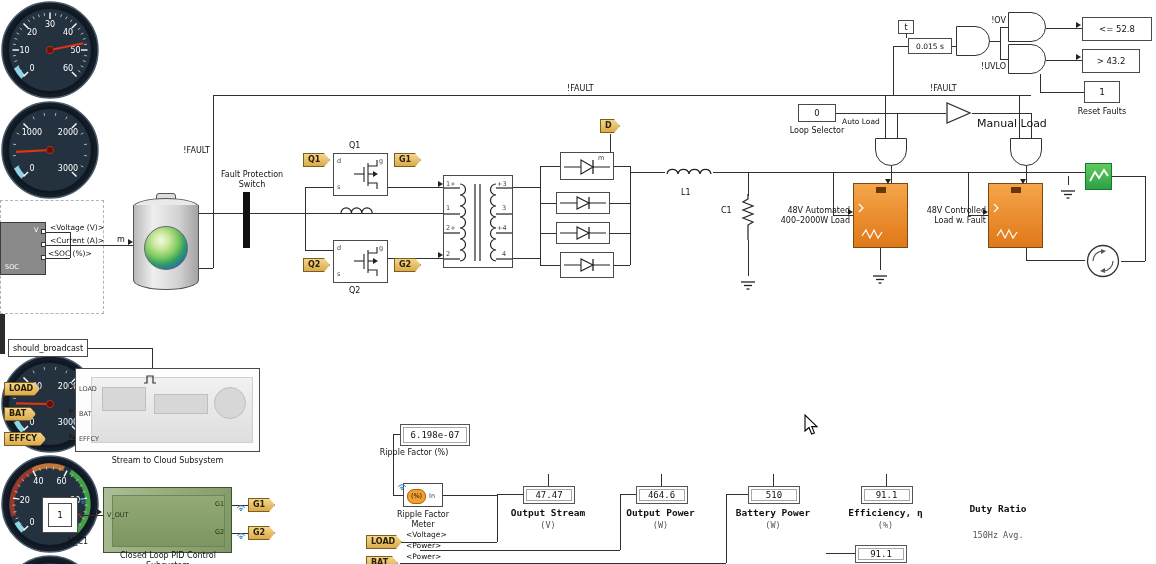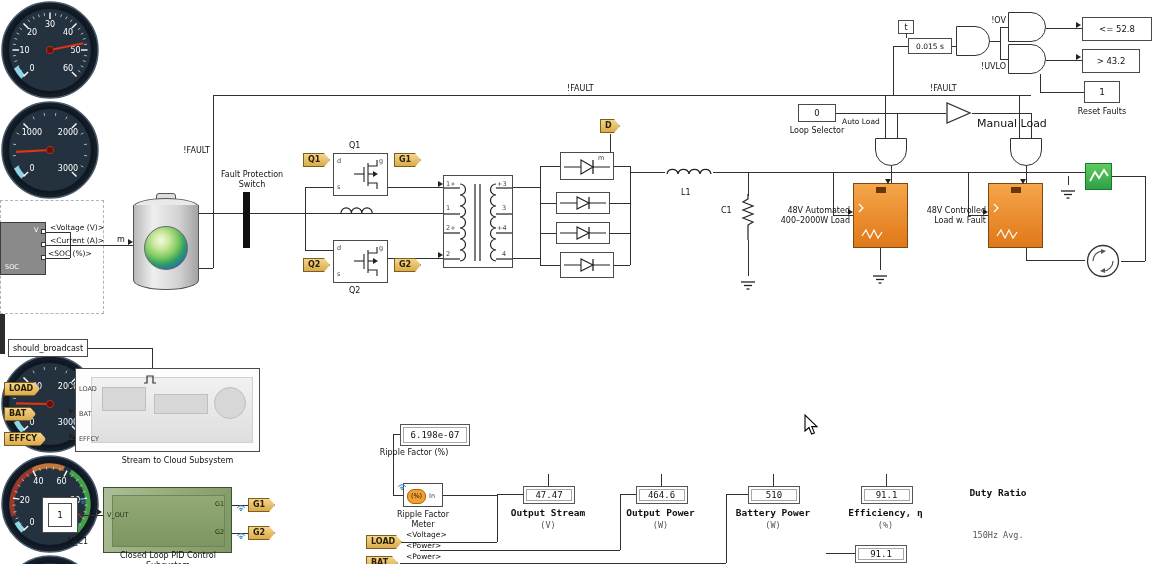--- a/index.html
+++ b/index.html
@@ -262,21 +262,21 @@
     <svg width="14" height="10">
         <polyline points="1,9 4,9 4,2 10,2 10,9 13,9" stroke="#333" stroke-width="1.2" fill="none"></polyline>
       </svg>
   </div>
   <span class="pin" style="left:79px;top:385px">LOAD</span>
   <span class="pin" style="left:79px;top:410px">BAT</span>
   <span class="pin" style="left:79px;top:435px">EFFCY</span>
   <div class="tag" style="left:4px;top:382px;width:36px">LOAD</div>
   <div class="tag" style="left:4px;top:407px;width:32px">BAT</div>
   <div class="tag" style="left:4px;top:432px;width:42px">EFFCY</div>
-  <div class="lbl c" style="left:100px;top:456px;width:155px">Stream to Cloud Subsystem</div>
+  <div class="lbl c" style="left:90px;top:456px;width:155px">Stream to Cloud Subsystem</div>
 
   <div class="blk" style="left:42px;top:497px;width:36px;height:36px"></div>
   <div class="blk" style="left:48px;top:503px;width:24px;height:24px;font-size:9px">1</div>
   <div class="lbl c" style="left:60px;top:537px;width:36px">V_C1</div>
   <div class="deco" style="left:103px;top:487px;width:129px;height:66px;background:linear-gradient(110deg,#aebf97 0%,#93ab79 50%,#7e9865 100%);border:1px solid #3f5230;box-sizing:border-box">
     <div style="position:absolute;left:8px;top:7px;width:111px;height:50px;background:linear-gradient(#93aa77,#7d9561);border:1px solid #6c855a"></div>
   </div>
   <span class="pin" style="left:107px;top:511px;color:#1c2a14">V_OUT</span>
   <span class="pin" style="left:215px;top:500px;color:#1c2a14">G1</span>
   <span class="pin" style="left:215px;top:528px;color:#1c2a14">G2</span>
@@ -634,15 +634,15 @@
         <line x1="80.7397250844987" y1="34.33732775898565" x2="83.4127446570638" y2="32.97535625976701" stroke="#c7d2dc" stroke-width="0.8"></line>
         <line x1="84.07524775053226" y1="44.60301095611204" x2="87.03831277231767" y2="44.13370756099134" stroke="#c7d2dc" stroke-width="0.8"></line>
         <line x1="84.07524775053226" y1="55.39698904388796" x2="87.03831277231767" y2="55.86629243900866" stroke="#c7d2dc" stroke-width="0.8"></line>
         <line x1="80.73972508449867" y1="65.66267224101438" x2="83.41274465706378" y2="67.02464374023302" stroke="#c7d2dc" stroke-width="0.8"></line>
         <text x="68.03122292025697" y="34.768777079743046" fill="#fff" font-size="8" text-anchor="middle" font-family="DejaVu Sans, sans-serif">0.4</text>
         <line x1="71.92031021678298" y1="71.92031021678298" x2="76.51650429449553" y2="76.51650429449553" stroke="#fff" stroke-width="1.4"></line>
         <text x="68.03122292025697" y="70.83122292025696" fill="#fff" font-size="8" text-anchor="middle" font-family="DejaVu Sans, sans-serif">0.6</text>
         <line x1="50" y1="50" x2="77.5065778087482" y2="69.98469857794409" stroke="#e03318" stroke-width="2.2"></line>
         <circle cx="50" cy="50" r="3.6" fill="#5e140c" stroke="#b5301c" stroke-width="1"></circle>
       </svg></div>
-    <div class="g-title" style="left: 942px; top: 487px; width: 112px;">Duty Ratio</div>
+    <div class="g-title" style="left: 942px; top: 503px; width: 112px;">Duty Ratio</div>
     <div class="g-unit" style="left: 942px; top: 530px; width: 112px;">150Hz Avg.</div>
   </div>
 
 </body></html>

